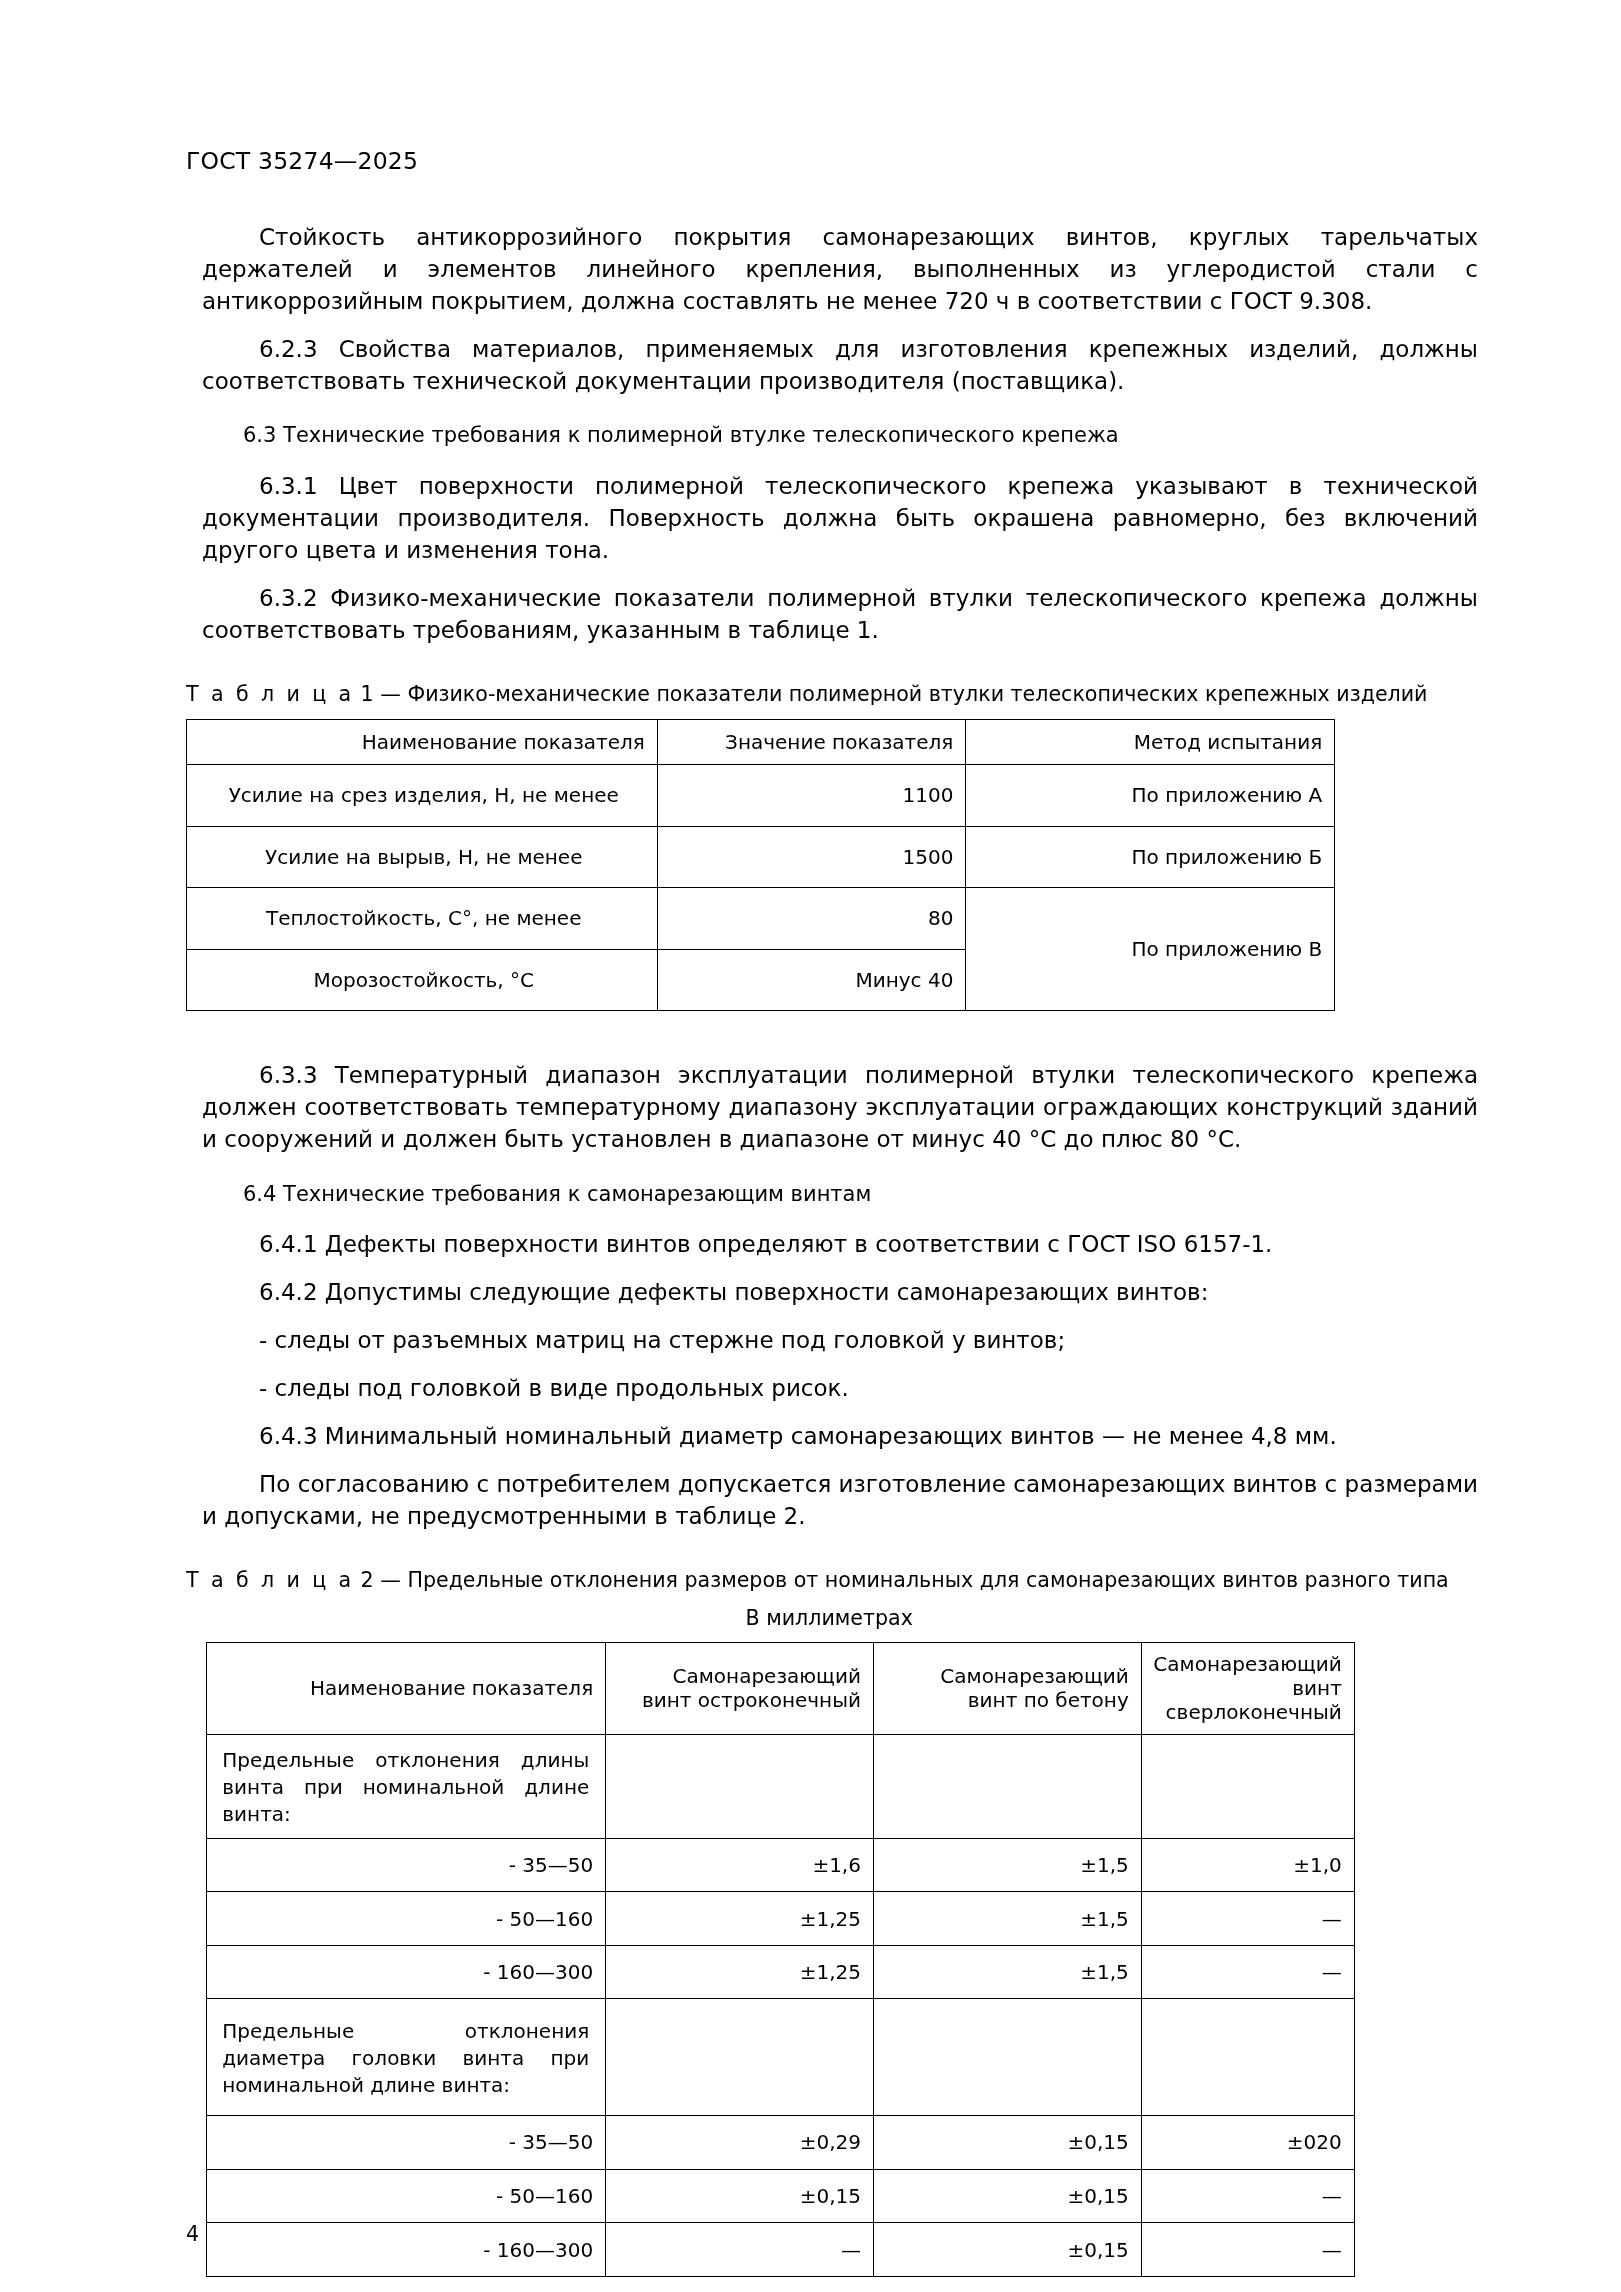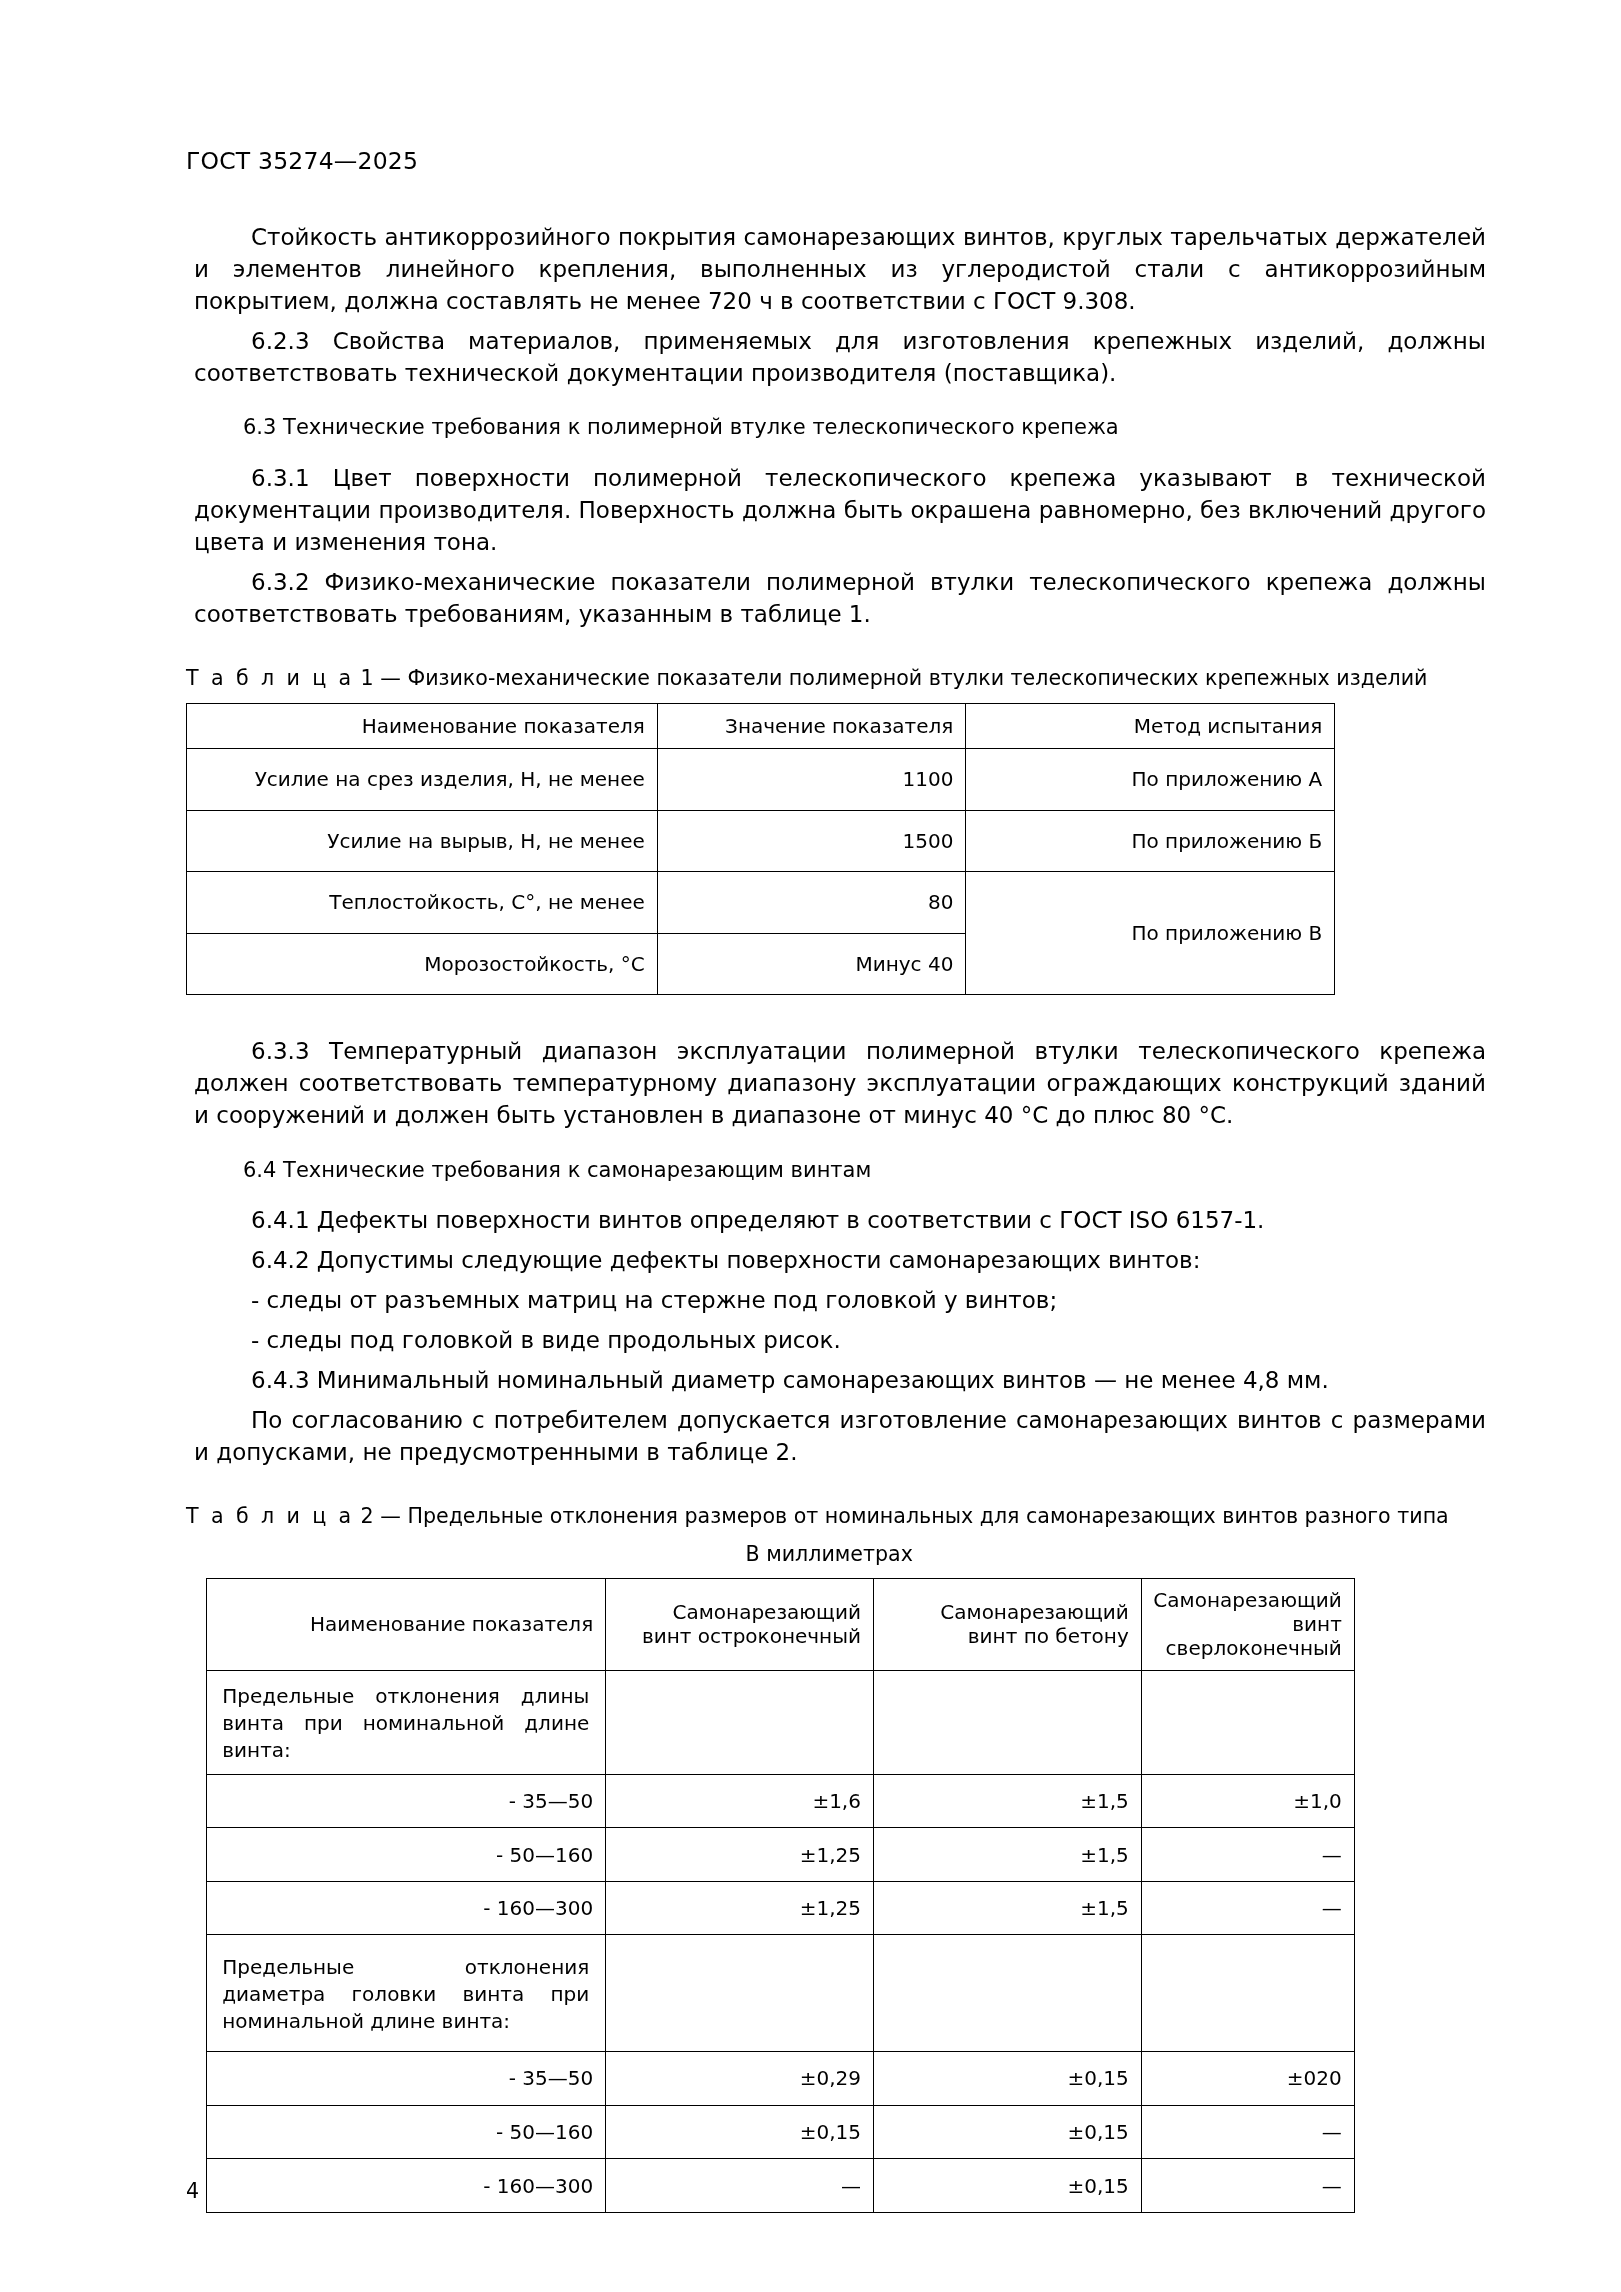--- a/index.html
+++ b/index.html
@@ -21,21 +21,21 @@
     box-sizing: border-box;
     padding: 147px 127px 59px 186px;
   }
   .header {
     font-size: 23.5px;
     font-weight: normal;
     letter-spacing: 0.2px;
     margin: 0 0 47px 0;
   }
   p {
-    margin: 8px;
+    margin: 16px;
     font-size: 23px;
     line-height: 1.39;
     text-align: justify;
     text-justify: inter-word;
   }
   p.indent {
     text-indent: 57px;
   }
   .sect-head {
     font-size: 21px;
@@ -74,21 +74,21 @@
   table th, table td {
     border: 1px solid #000;
     padding: 9.8px 11.8px;
     vertical-align: middle;
   }
   table th {
     font-weight: normal;
     text-align: center;
   }
   .c { text-align: right; }
-  .l { text-align: right; }
+  .l { text-align: center; }
   .t1 td.l, .t1 th.l { padding-left: 15.7px; }
   .t1 tbody td { height: 41px; }
   .t2 td { height: 33px; }
   .t2 .namecell {
     text-align: justify;
     text-justify: inter-word;
     line-height: 1.35;
     padding: 11.8px 15.7px 9.8px 15.7px;
   }
   .t2 .subitem {

